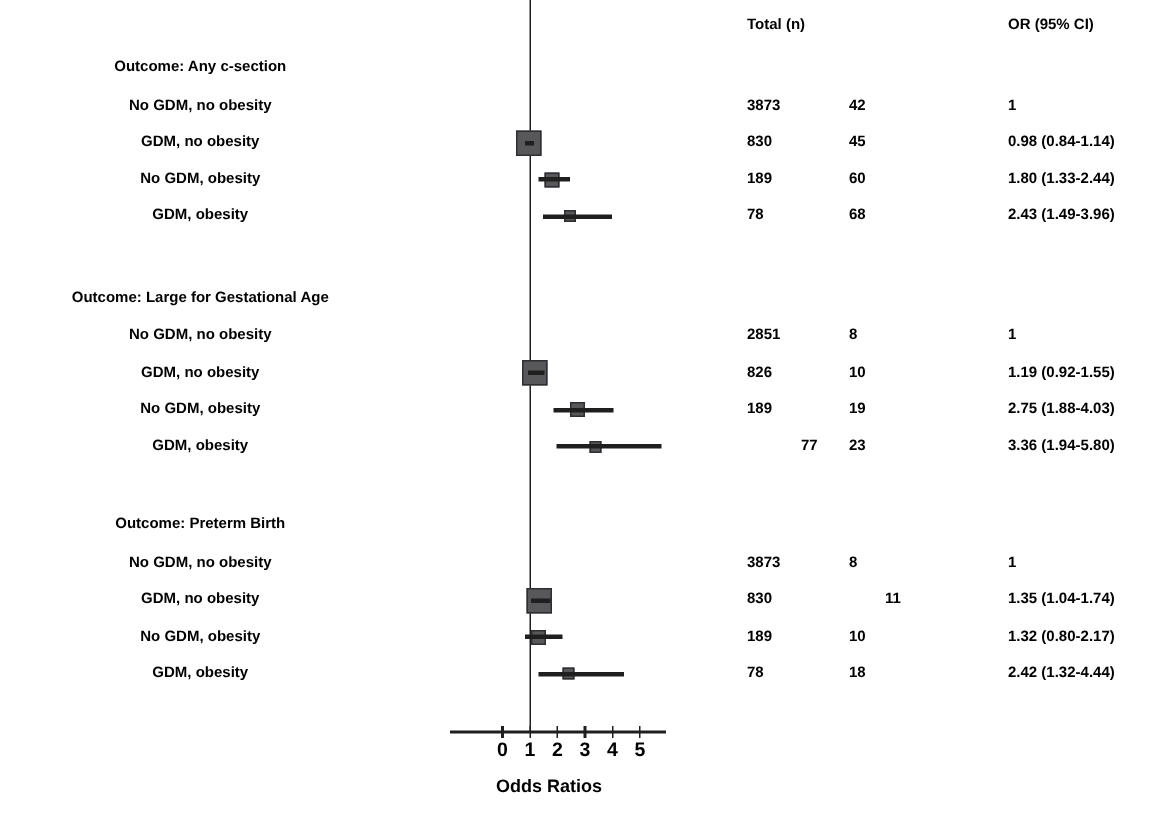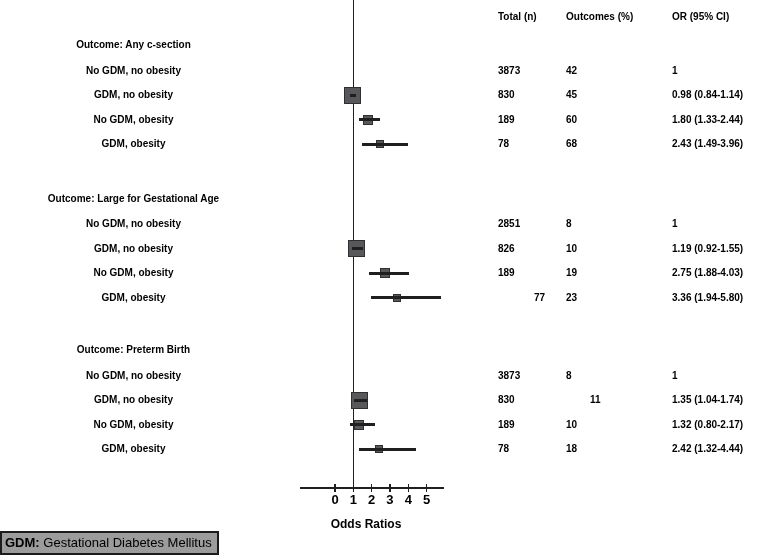--- a/index.html
+++ b/index.html
@@ -44,21 +44,20 @@
       <div class="ticklabel" style="left: 324px;">0</div>
       <div class="ticklabel" style="left: 342.333px;">1</div>
       <div class="ticklabel" style="left: 360.666px;">2</div>
       <div class="ticklabel" style="left: 378.999px;">3</div>
       <div class="ticklabel" style="left: 397.332px;">4</div>
       <div class="ticklabel" style="left: 415.665px;">5</div>
     </div>
   <div class="axistitle" style="left:366px;">Odds Ratios</div>
 
   <div class="cell colhead" style="left:498px;">Total (n)</div>
-  <div class="cell colhead" style="left:566px;">Outcomes (%)</div>
   <div class="cell colhead" style="left:672px;">OR (95% CI)</div>
 
   <div id="plotbody">
       <div class="cell rowlabel" style="top: 35px;">Outcome: Any c-section</div>
       <div class="cell rowlabel" style="top: 60.5px;">No GDM, no obesity</div>
       <div class="cell" style="left: 498px; top: 60.5px;">3873</div>
       <div class="cell" style="left: 566px; top: 60.5px;">42</div>
       <div class="cell" style="left: 672px; top: 60.5px;">1</div>
       <div class="cell rowlabel" style="top: 85px;">GDM, no obesity</div>
       <div class="cell" style="left: 498px; top: 85px;">830</div>
@@ -119,16 +118,13 @@
       <div class="ormarker" style="width: 10px; height: 10px; left: 354.2px; top: 419.5px;"></div>
       <div class="ciline" style="left: 349.666px; width: 25.1162px; top: 423px;"></div>
       <div class="cell rowlabel" style="top: 439px;">GDM, obesity</div>
       <div class="cell" style="left: 498px; top: 439px;">78</div>
       <div class="cell" style="left: 566px; top: 439px;">18</div>
       <div class="cell" style="left: 672px; top: 439px;">2.42 (1.32-4.44)</div>
       <div class="ormarker" style="width: 8px; height: 8px; left: 375.366px; top: 445px;"></div>
       <div class="ciline" style="left: 359.2px; width: 57.199px; top: 447.5px;"></div>
     </div>
 
-  <div id="footnote">
-    <span class="abbr">GDM:</span><span> Gestational Diabetes Mellitus</span>
-  </div>
 </div>
 
 </body></html>

